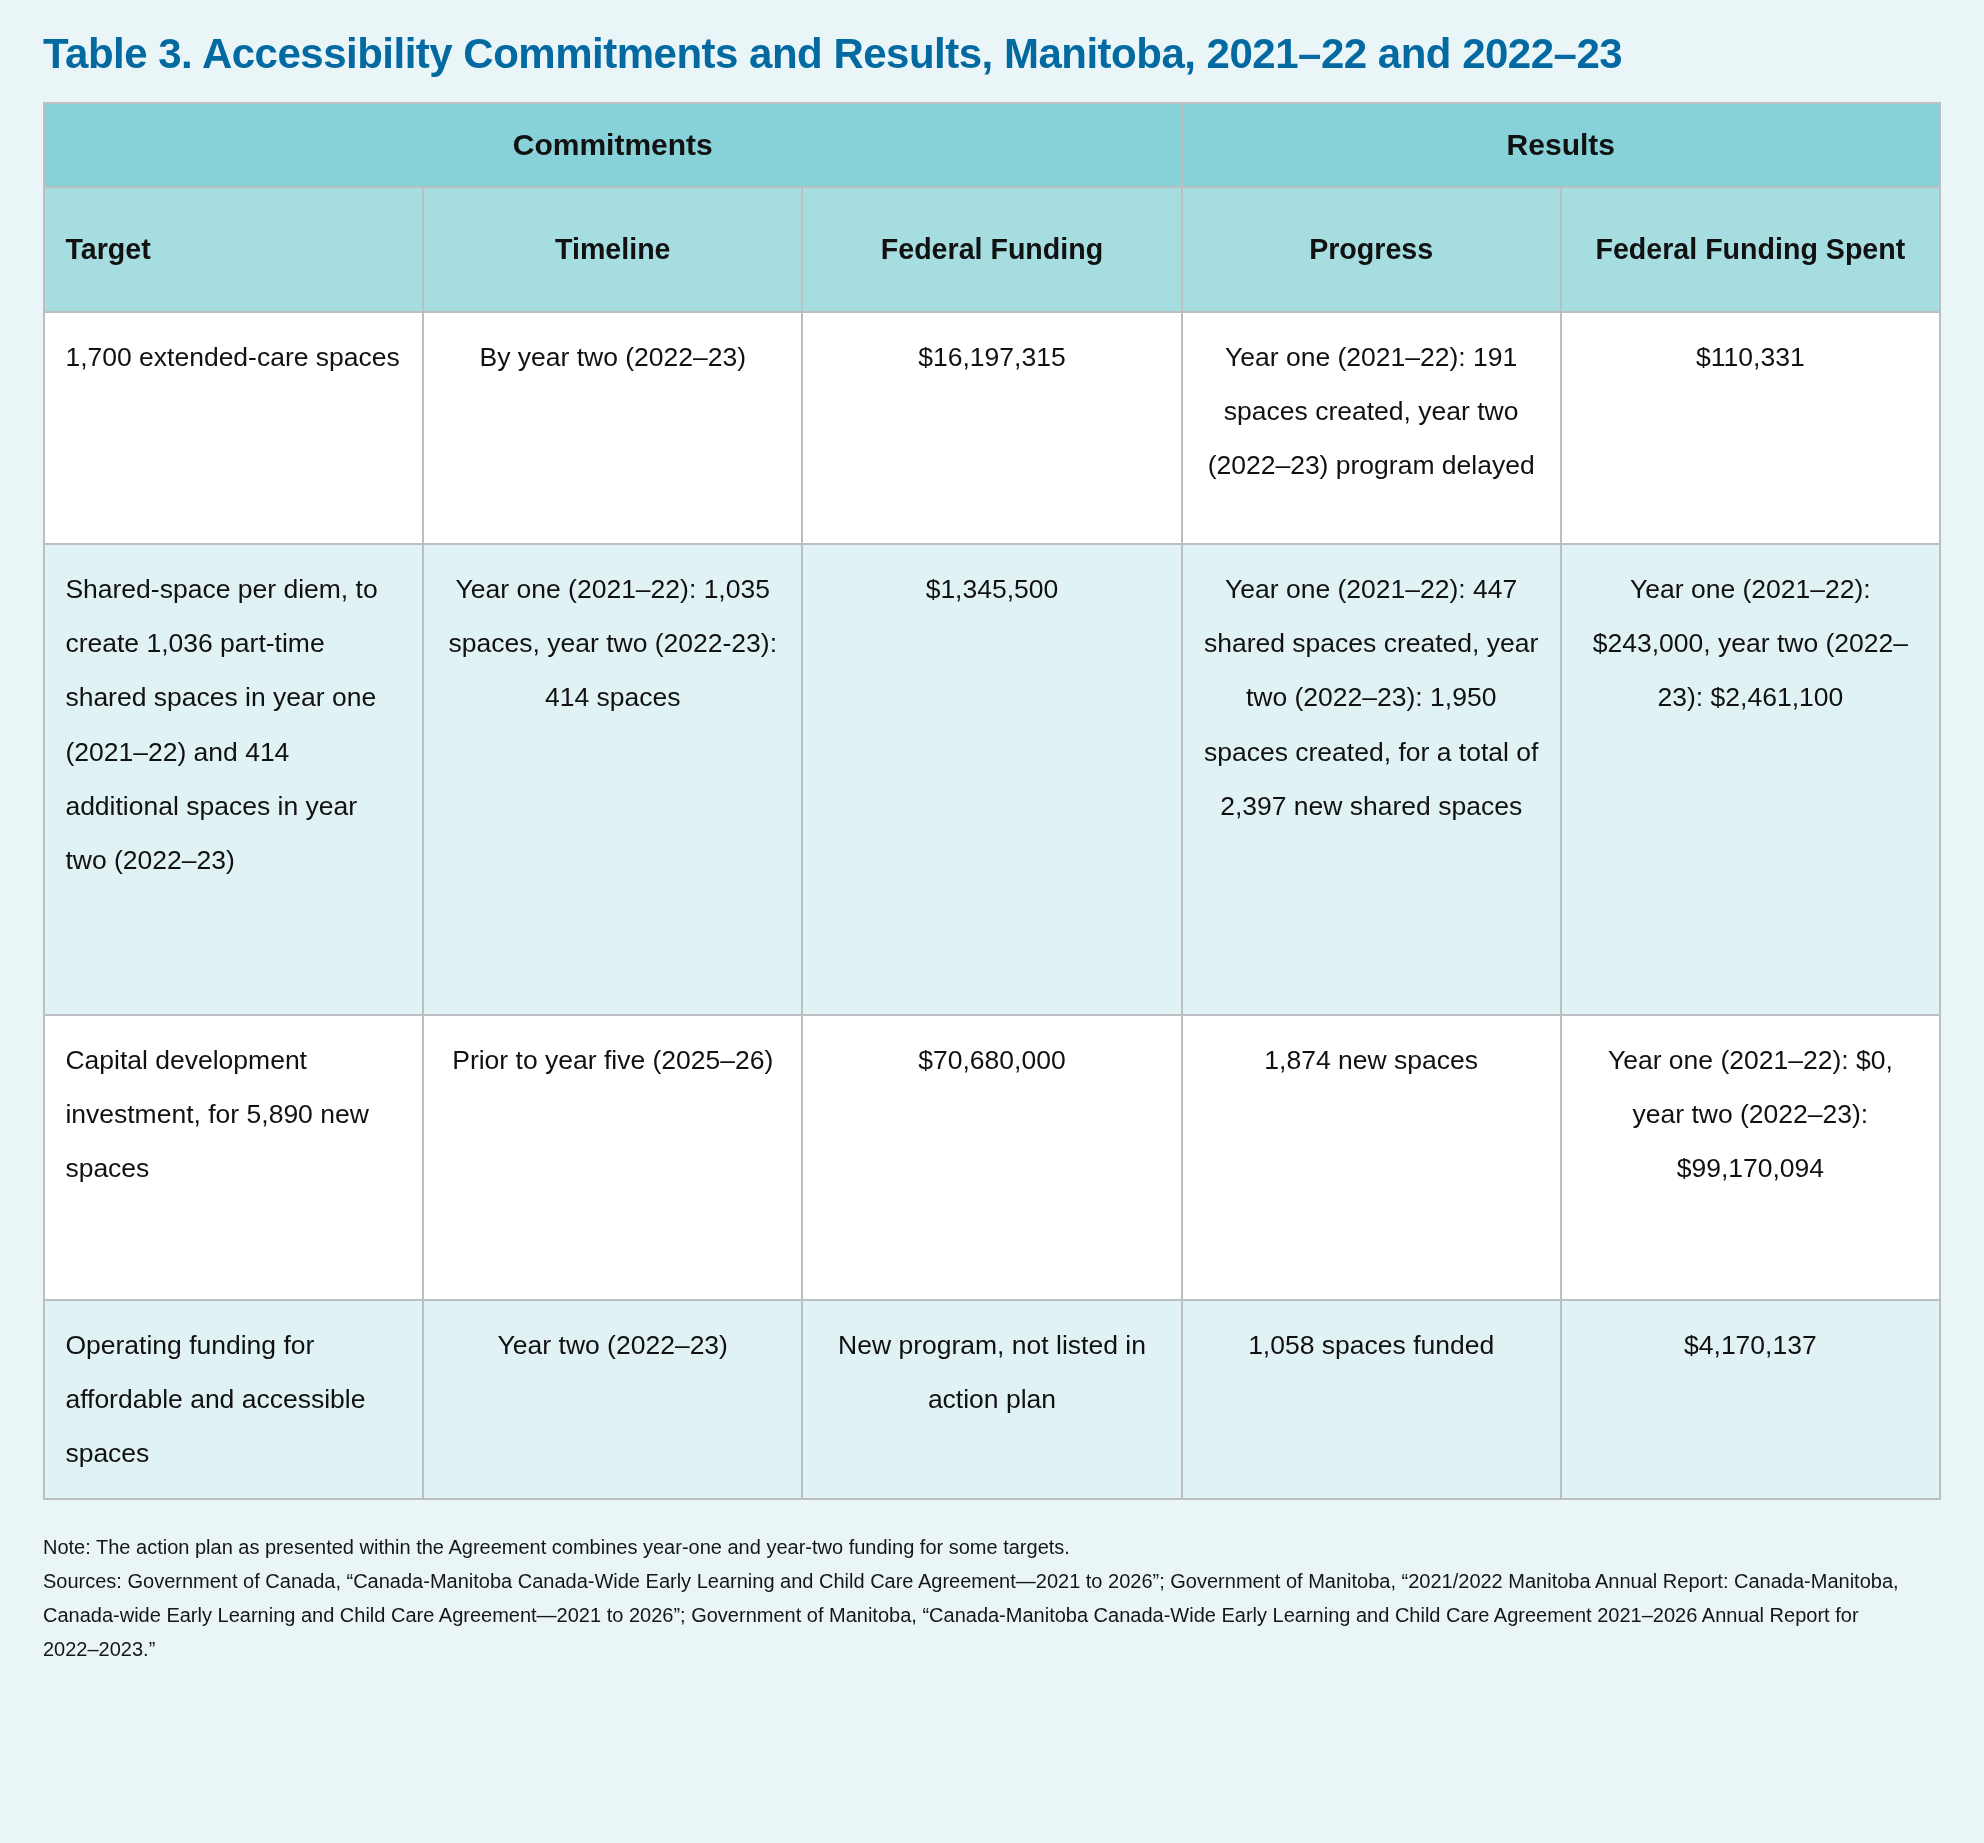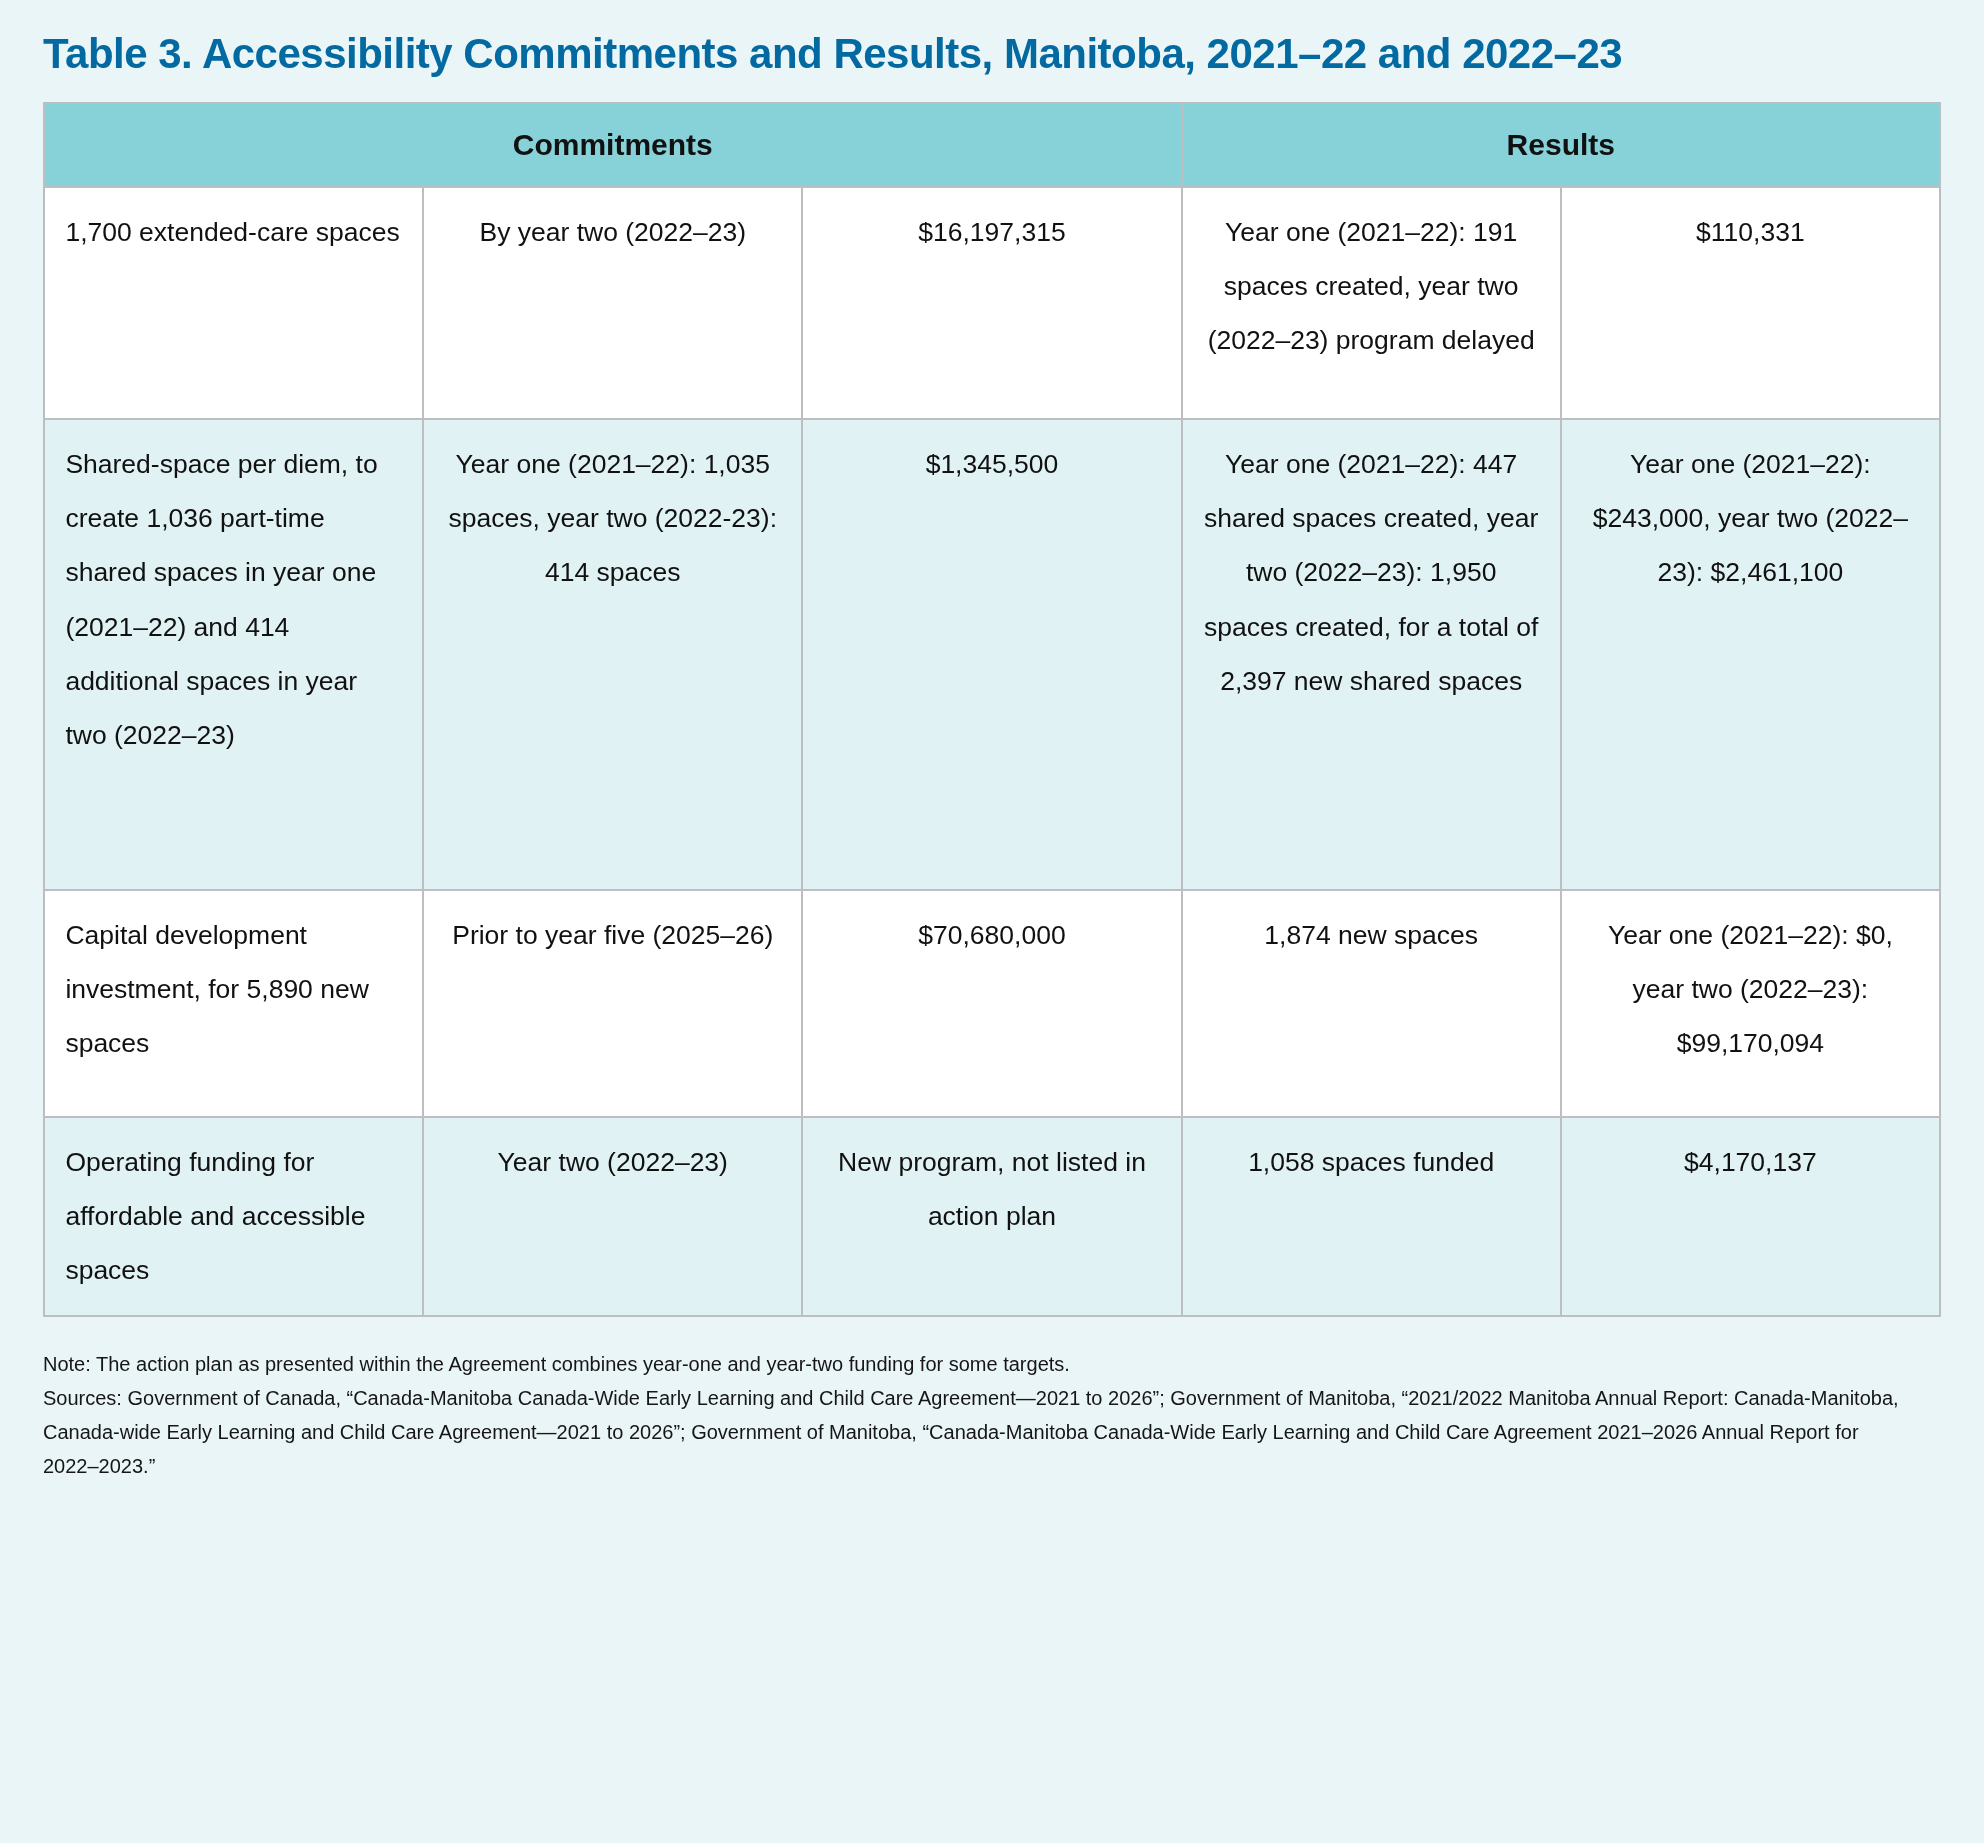--- a/index.html
+++ b/index.html
@@ -56,21 +56,21 @@
   tbody td{
     vertical-align:top;
     line-height:2.05;
     text-align:center;
     background:var(--row-bg);
   }
   tbody td.left{text-align:left;}
   tbody tr:nth-child(even) td{background:var(--alt-row-bg);}
   tbody tr.r1 td{height:232px;}
   tbody tr.r2 td{height:471px;}
-  tbody tr.r3 td{height:227px;}
+  tbody tr.r3 td{height:285px;}
   tbody tr.r4 td{height:194px;}
   tbody tr.r5 td{height:178px;}
   .notes{
     margin-top:30px;
     width:1856px;
     font-size:20px;
     line-height:1.7;
     color:#161616;
   }
   .notes p{margin:0;}
@@ -87,20 +87,27 @@
       <col>
         <col>
         <col>
         <col>
         <col>
     </colgroup>
     <thead>
       <tr class="group-row">
         <th colspan="3">Commitments</th>
         <th colspan="2">Results</th>
+      </tr>
+      <tr class="colhead-row">
+        <th class="left">Target</th>
+        <th>Timeline</th>
+        <th>Federal Funding</th>
+        <th>Progress</th>
+        <th>Federal Funding Spent</th>
       </tr>
     </thead>
     <tbody>
       <tr class="r1">
         <td class="left">1,700 extended-care spaces</td>
         <td>By year two (2022–23)</td>
         <td>$16,197,315</td>
         <td>Year one (2021–22): 191 spaces created, year two (2022–23) program delayed</td>
         <td>$110,331</td>
       </tr>

